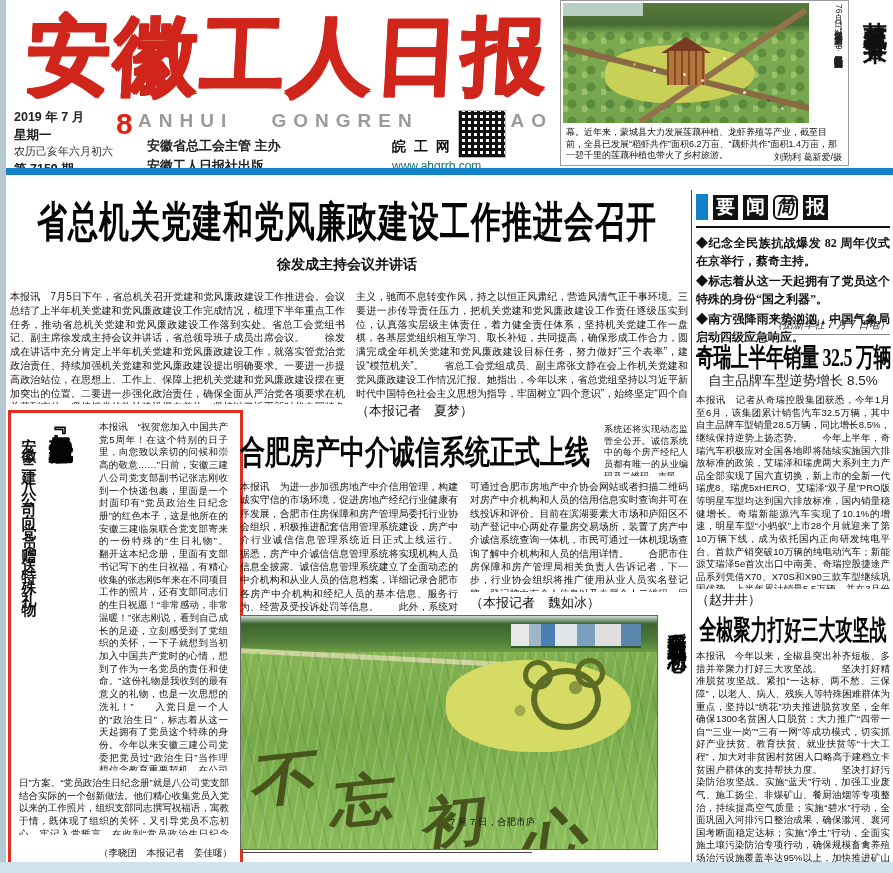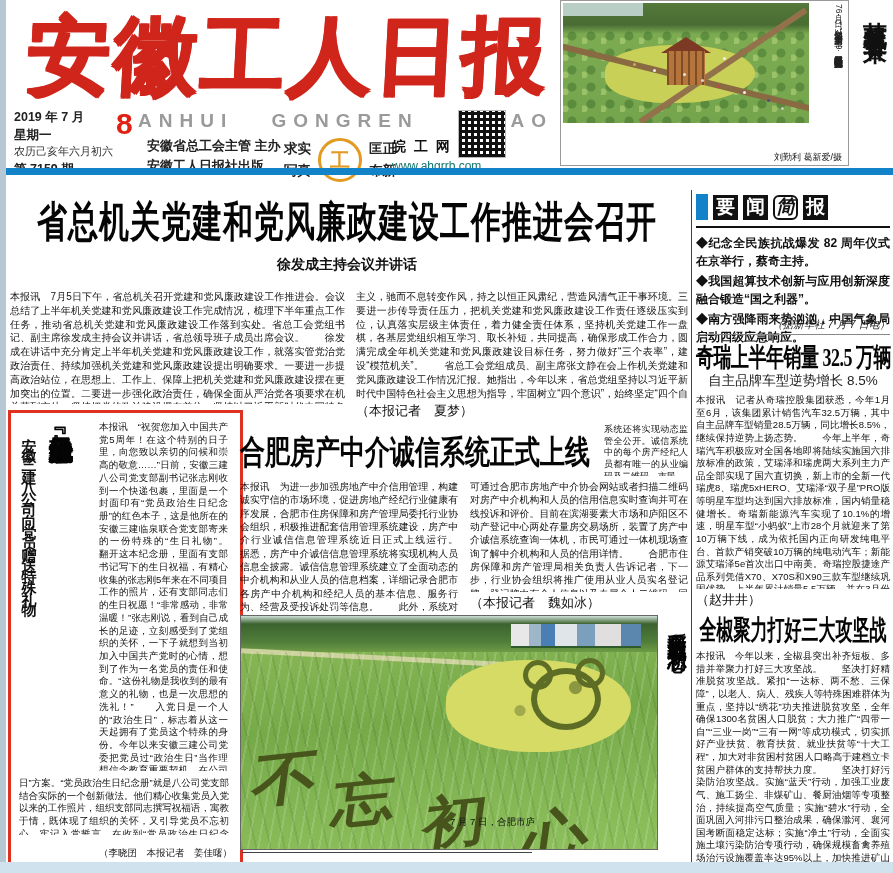--- a/index.html
+++ b/index.html
@@ -127,21 +127,21 @@
 
   
   .v-divider{left:691px;top:190px;width:0;height:672px;border-left:1px solid #444;}
   .sb{left:696px;width:194px;}
   .briefs-header{top:192px;height:30px;display:flex;align-items:center;gap:5px;border-bottom:2px solid #111;
     padding-bottom:4px;width:194px;}
   .bh-bar{width:12px;height:26px;background:#1283c8;}
   .bh-box{width:25px;height:25px;background:#111;color:#fff;font-size:19px;font-weight:bold;
     display:flex;align-items:center;justify-content:center;}
   .bh-box.outline{background:#fff;color:#111;border:2px solid #111;border-radius:6px;width:21px;height:21px;font-style:italic;}
-  .briefs-list{top:234px;width:194px;font-size:12px;font-weight:bold;line-height:1.5;}
+  .briefs-list{top:234px;width:194px;font-size:12px;font-weight:bold;line-height:1.5;font-family:Liberation Serif, serif;}
   .briefs-list p{margin:0 0 2px 0;text-align:justify;}
   .briefs-src{top:318px;width:194px;text-align:right;font-size:10.5px;font-style:italic;color:#222;}
   .sb-rule{left:696px;top:334px;width:194px;border-top:1px solid #888;}
 
   .chery-head{top:340px;width:194px;text-align:center;font-family:"Liberation Serif",serif;
     font-size:18px;font-weight:900;letter-spacing:-0.5px;white-space:nowrap;color:#050505;
     transform:scaleY(1.45);transform-origin:top;}
   .chery-sub{top:372px;width:194px;text-align:center;font-size:13.5px;font-weight:normal;color:#222;}
   .chery-body{top:394px;width:194px;height:214px;font-size:9.5px;line-height:1.33;}
   .qj-head{top:612px;width:194px;text-align:center;font-family:"Liberation Serif",serif;
@@ -165,53 +165,41 @@
     <div>星期一</div>
     <div class="lunar">农历己亥年六月初六</div>
     <div>第 7159 期</div>
   </div>
 
   <div class="abs orgblk">
     <div>安徽省总工会主管 主办</div>
     <div>安徽工人日报社出版</div>
   </div>
 
-  <div class="abs motto">
-    <div class="mcol">
-      <div>求实</div>
-      <div>写真</div>
-    </div>
-    <div class="union-logo">
-      <span>工</span>
-    </div>
-    <div class="mcol">
-      <div>匡正</div>
-      <div>布新</div>
-    </div>
-  </div>
 
   <div class="abs siteblk">
     <div class="sname">皖 工 网</div>
     <div class="surl">www.ahgrrb.com</div>
   </div>
 
   <div class="abs qr"></div>
 
   <div class="abs top-photo-box">
     <div class="photo1">
       <div class="p1-water"></div>
       <div class="p1-lotus"></div>
       <div class="p1-pond"></div>
       <div class="p1-walk1"></div>
       <div class="p1-walk2"></div>
       <div class="p1-roof"></div>
       <div class="p1-pav"></div>
       <div class="p1-people"></div>
     </div>
     <div class="p1-sidetext">7月6日，以“梦幻湿地·水乡立仓”为主题的2019年中国蒙城第三届龙虾·荷花休闲文化旅游节在蒙城县立仓镇薛庙村开</div>
+    <div class="p1-caption">幕。近年来，蒙城县大力发展莲藕种植、龙虾养殖等产业，截至目前，全县已发展“稻虾共作”面积6.2万亩、“藕虾共作”面积1.4万亩，那一碧千里的莲藕种植也带火了乡村旅游。</div>
     <div class="p1-credit">刘勤利 葛新爱/摄</div>
   </div>
   <div class="abs p1-title">荷花飘香引客来</div>
 
   <div class="abs blue-rule"></div>
 
   <div class="abs lead-headline">省总机关党建和党风廉政建设工作推进会召开</div>
   <div class="abs lead-subhead">徐发成主持会议并讲话</div>
   <div class="abs lead-col lead-col1 jtext">本报讯　7月5日下午，省总机关召开党建和党风廉政建设工作推进会。会议总结了上半年机关党建和党风廉政建设工作完成情况，梳理下半年重点工作任务，推动省总机关党建和党风廉政建设工作落到实处。省总工会党组书记、副主席徐发成主持会议并讲话，省总领导班子成员出席会议。　　徐发成在讲话中充分肯定上半年机关党建和党风廉政建设工作，就落实管党治党政治责任、持续加强机关党建和党风廉政建设提出明确要求。一要进一步提高政治站位，在思想上、工作上、保障上把机关党建和党风廉政建设摆在更加突出的位置。二要进一步强化政治责任，确保全面从严治党各项要求在机关落到实处，坚持把党的政治建设摆在首位，坚持以习近平新时代中国特色社会主义思想武装头脑，坚持正确用人导向，激励机关干部干事创业，不断筑牢基层党建和党风廉政建设工作基础，力戒形式主义、官僚</div>
   <div class="abs lead-col2 flexcol">
@@ -261,21 +249,21 @@
 
   <div class="abs sb briefs-header">
     <div class="bh-bar"></div>
     <div class="bh-box">要</div>
     <div class="bh-box">闻</div>
     <div class="bh-box outline">简</div>
     <div class="bh-box">报</div>
   </div>
   <div class="abs sb briefs-list">
     <p>◆纪念全民族抗战爆发 82 周年仪式在京举行，蔡奇主持。</p>
-    <p>◆我国超算技术创新与应用创新深度融合锻造“国之利器”。</p>
+    <p>◆标志着从这一天起拥有了党员这个特殊的身份“国之利器”。</p>
     <p>◆南方强降雨来势汹汹，中国气象局启动四级应急响应。</p>
   </div>
   <div class="abs sb briefs-src">（据新华社 7 月 7 日电）</div>
   <div class="abs sb-rule"></div>
 
   <div class="abs sb chery-head">奇瑞上半年销量 32.5 万辆</div>
   <div class="abs sb chery-sub">自主品牌车型逆势增长 8.5%</div>
   <div class="abs sb chery-body flexcol">
     <div class="fill jtext">本报讯　记者从奇瑞控股集团获悉，今年1月至6月，该集团累计销售汽车32.5万辆，其中自主品牌车型销量28.5万辆，同比增长8.5%，继续保持逆势上扬态势。　　今年上半年，奇瑞汽车积极应对全国各地即将陆续实施国六排放标准的政策，艾瑞泽和瑞虎两大系列主力产品全部实现了国六直切换，新上市的全新一代瑞虎8、瑞虎5xHERO、艾瑞泽“双子星”PRO版等明星车型均达到国六排放标准，国内销量稳健增长。奇瑞新能源汽车实现了10.1%的增速，明星车型“小蚂蚁”上市28个月就迎来了第10万辆下线，成为依托国内正向研发纯电平台、首款产销突破10万辆的纯电动汽车；新能源艾瑞泽5e首次出口中南美。奇瑞控股捷途产品系列凭借X70、X70S和X90三款车型继续巩固优势，上半年累计销量5.5万辆，并在3月份完成首批整车订单出口，成功进军海外市场。奇瑞控股集团旗下的专用车、房车、物流车等产品也全面发力，带动集团商用车板块销量实现了90.2%的高速增长。　　奇瑞稳健发展，源自长期以来对“技术立企”的坚守和体系化能力的打造。如今的奇瑞已牢牢掌握了汽车产业主要核心技术，从发动机技术起步，到自动变速箱、底盘、发动机管理系统、平台化技术等，一步步填补空白，不断打破技术垄断。近几年，奇瑞又进一步向新能源、车联网、智能化、共享化技术方面拓展。截至目前，奇瑞已累计申报专利17899项，获得授权专利11513项，位居中国汽车行业前列。</div>
     <div class="byline">（赵井井）</div>

